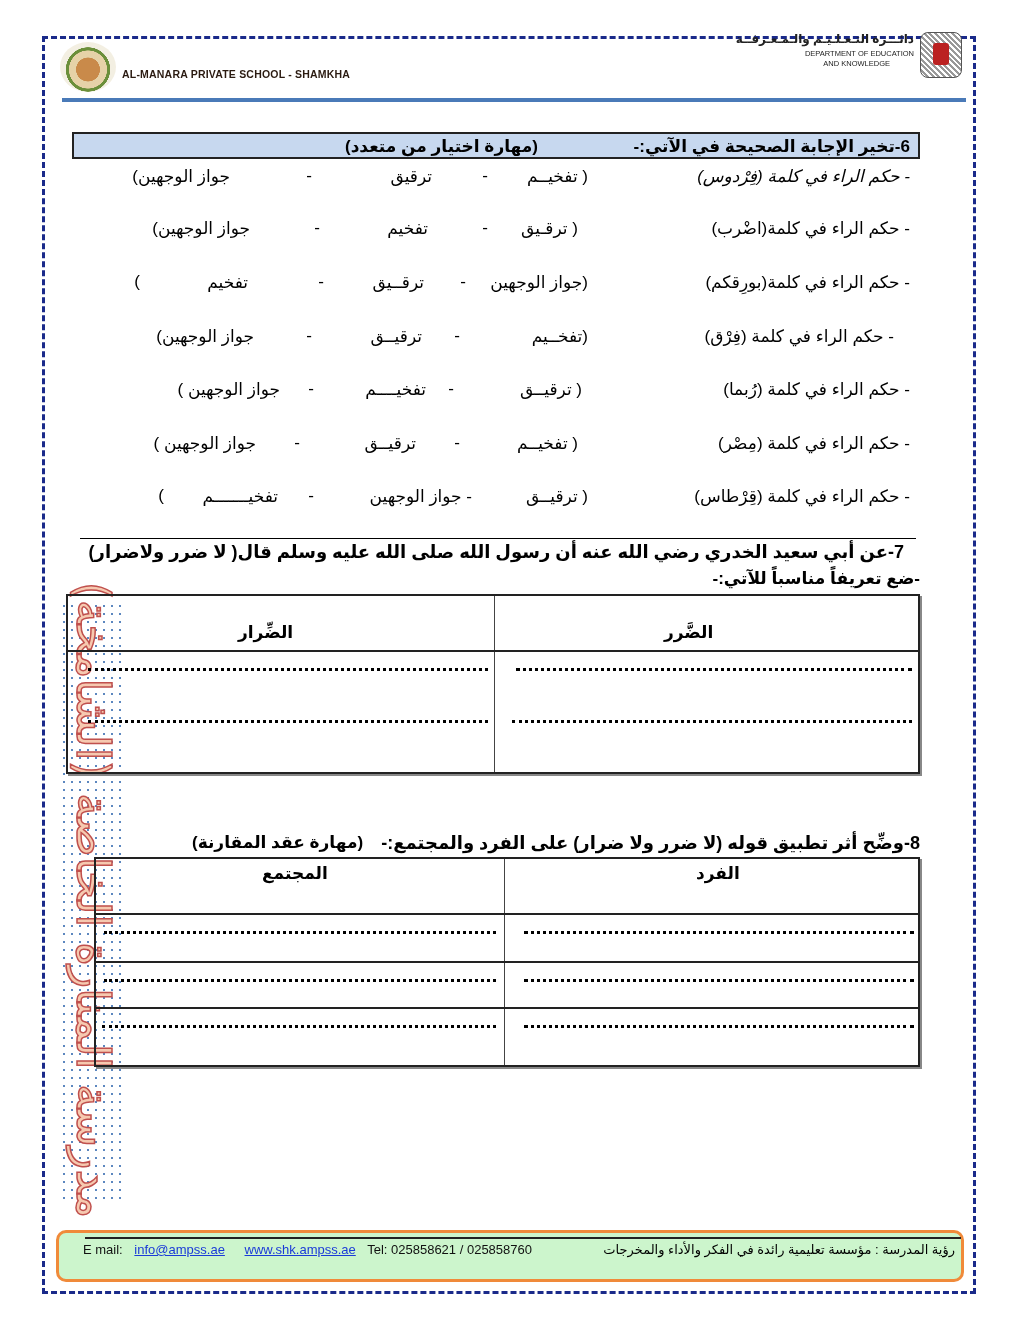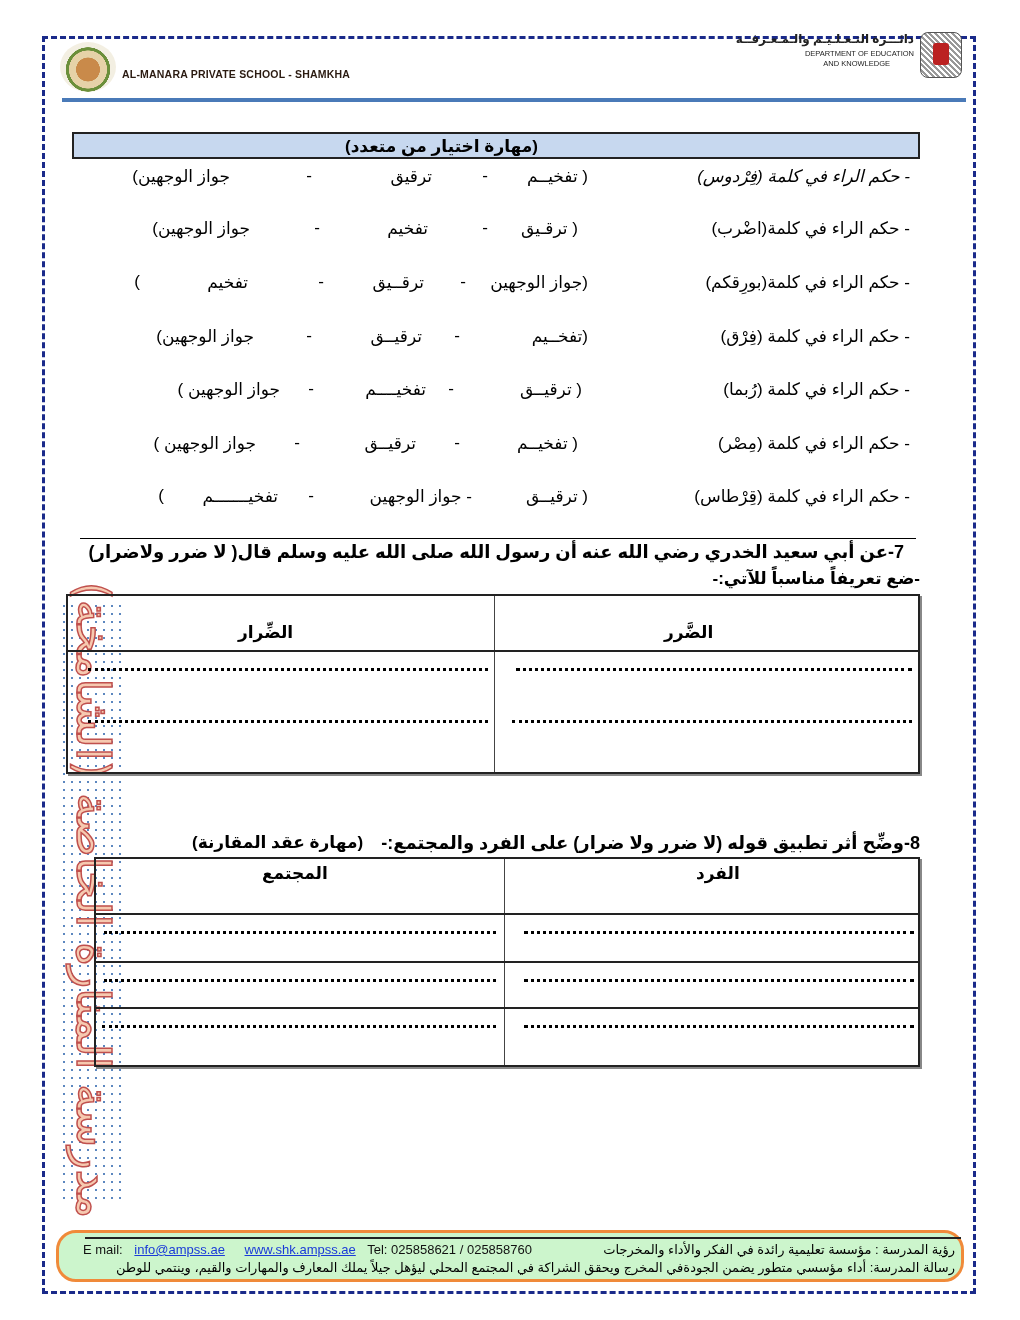--- a/index.html
+++ b/index.html
@@ -42,21 +42,21 @@
   .dots { position: absolute; height: 0; border-bottom: 3px dotted #000; }
 
   .s8-title { position: absolute; right: 100px; top: 832px; font-size: 18px; font-weight: bold; direction: rtl; white-space: nowrap; }
   .s8-skill { position: absolute; left: 192px; top: 832px; font-size: 17px; font-weight: bold; direction: rtl; white-space: nowrap; }
 
   
   .wm-dots { position: absolute; left: 60px; top: 602px; width: 66px; height: 598px; background-image: radial-gradient(circle, #4a7ab8 1px, transparent 1.4px); background-size: 8px 8px; opacity: 0.9; }
   .wm-text { position: absolute; left: 93px; top: 900px; transform: translate(-50%, -50%) rotate(90deg); font-size: 46px; color: #f6c9b0; -webkit-text-stroke: 1.5px #c0504d; white-space: nowrap; direction: rtl; font-family: "DejaVu Sans", sans-serif; }
 
   
-  .footer { position: absolute; left: 56px; top: 1230px; width: 908px; height: 52px; border: 3px solid #f08a3a; border-radius: 20px; background: #ccf5cc; box-sizing: border-box; }
+  .footer { position: absolute; left: 56px; top: 1230px; width: 908px; height: 52px; border: 3px solid #f08a3a; border-radius: 10px; background: #ccf5cc; box-sizing: border-box; }
   .footer-rule { position: absolute; left: 26px; top: 4px; width: 876px; height: 2px; background: #222; }
   .f-line1 { position: absolute; left: 0; right: 0; top: 9px; height: 18px; font-size: 13px; }
   .f-line2 { position: absolute; left: 0; right: 0; top: 27px; height: 18px; font-size: 13px; direction: rtl; }
   .f-contact { position: absolute; left: 24px; top: 0; white-space: nowrap; color: #111; }
   .f-contact a { color: #1a3ad8; text-decoration: underline; margin: 0 8px; }
   .f-vision { position: absolute; right: 6px; top: 0; white-space: nowrap; direction: rtl; }
   .f-label { color: #000000; }
   .f-mission { position: absolute; right: 6px; top: 0; white-space: nowrap; }
 </style>
 </head>
@@ -75,20 +75,21 @@
   <div class="dep-en2">AND KNOWLEDGE</div>
   <div class="dep-emblem"></div>
 </div>
 
 <div class="hdr-rule"></div>
 
 <div class="wm-dots"></div>
 <div class="wm-text">مدرسة المنارة الخاصة (الشامخة)</div>
 
 <div class="s6-bar">
+  <span class="s6-title">6-تخير الإجابة الصحيحة في الآتي:-</span>
   <span class="s6-skill">(مهارة اختيار من متعدد)</span>
 </div>
 
 <div class="q-row" style="top:166px;">
   <span style="right:0;font-style:italic;">- حكم الراء في كلمة (فِرْدوس)</span>
   <span style="right:322px;">( تفخيــم</span>
   <span style="right:422px;">-</span>
   <span style="right:478px;">ترقيق</span>
   <span style="right:598px;">-</span>
   <span style="right:680px;">جواز الوجهين)</span>
@@ -107,21 +108,21 @@
   <span style="right:0;">- حكم الراء في كلمة(بورِقكم)</span>
   <span style="right:322px;">(جواز الوجهين</span>
   <span style="right:444px;">-</span>
   <span style="right:486px;">ترقــيق</span>
   <span style="right:586px;">-</span>
   <span style="right:662px;">تفخيم</span>
   <span style="right:770px;">)</span>
 </div>
 
 <div class="q-row" style="top:326px;">
-  <span style="right:0;">- حكم الراء في كلمة (فِرْق)</span>
+  <span style="right:16px;">- حكم الراء في كلمة (فِرْق)</span>
   <span style="right:322px;">(تفخــيم</span>
   <span style="right:450px;">-</span>
   <span style="right:488px;">ترقيــق</span>
   <span style="right:598px;">-</span>
   <span style="right:656px;">جواز الوجهين)</span>
 </div>
 
 <div class="q-row" style="top:379px;">
   <span style="right:0;">- حكم الراء في كلمة (رُبما)</span>
   <span style="right:328px;">( ترقيــق</span>
@@ -189,18 +190,13 @@
     <span class="f-contact">
       <span>E mail:</span>
       <a>info@ampss.ae</a>
       <a>www.shk.ampss.ae</a>
       <span>Tel: 025858621 / 025858760</span>
     </span>
     <span class="f-vision">
       <span class="f-label">رؤية المدرسة</span><span> : مؤسسة تعليمية رائدة في الفكر والأداء والمخرجات</span>
     </span>
   </div>
-  <div class="f-line2">
-    <span class="f-mission">
-      <span class="f-label">رسالة المدرسة:</span><span> أداء مؤسسي متطور يضمن الجودةفي المخرج ويحقق الشراكة في المجتمع المحلي ليؤهل جيلاً يملك المعارف والمهارات والقيم، وينتمي للوطن</span>
-    </span>
-  </div>
 </div>
 
 </body></html>

